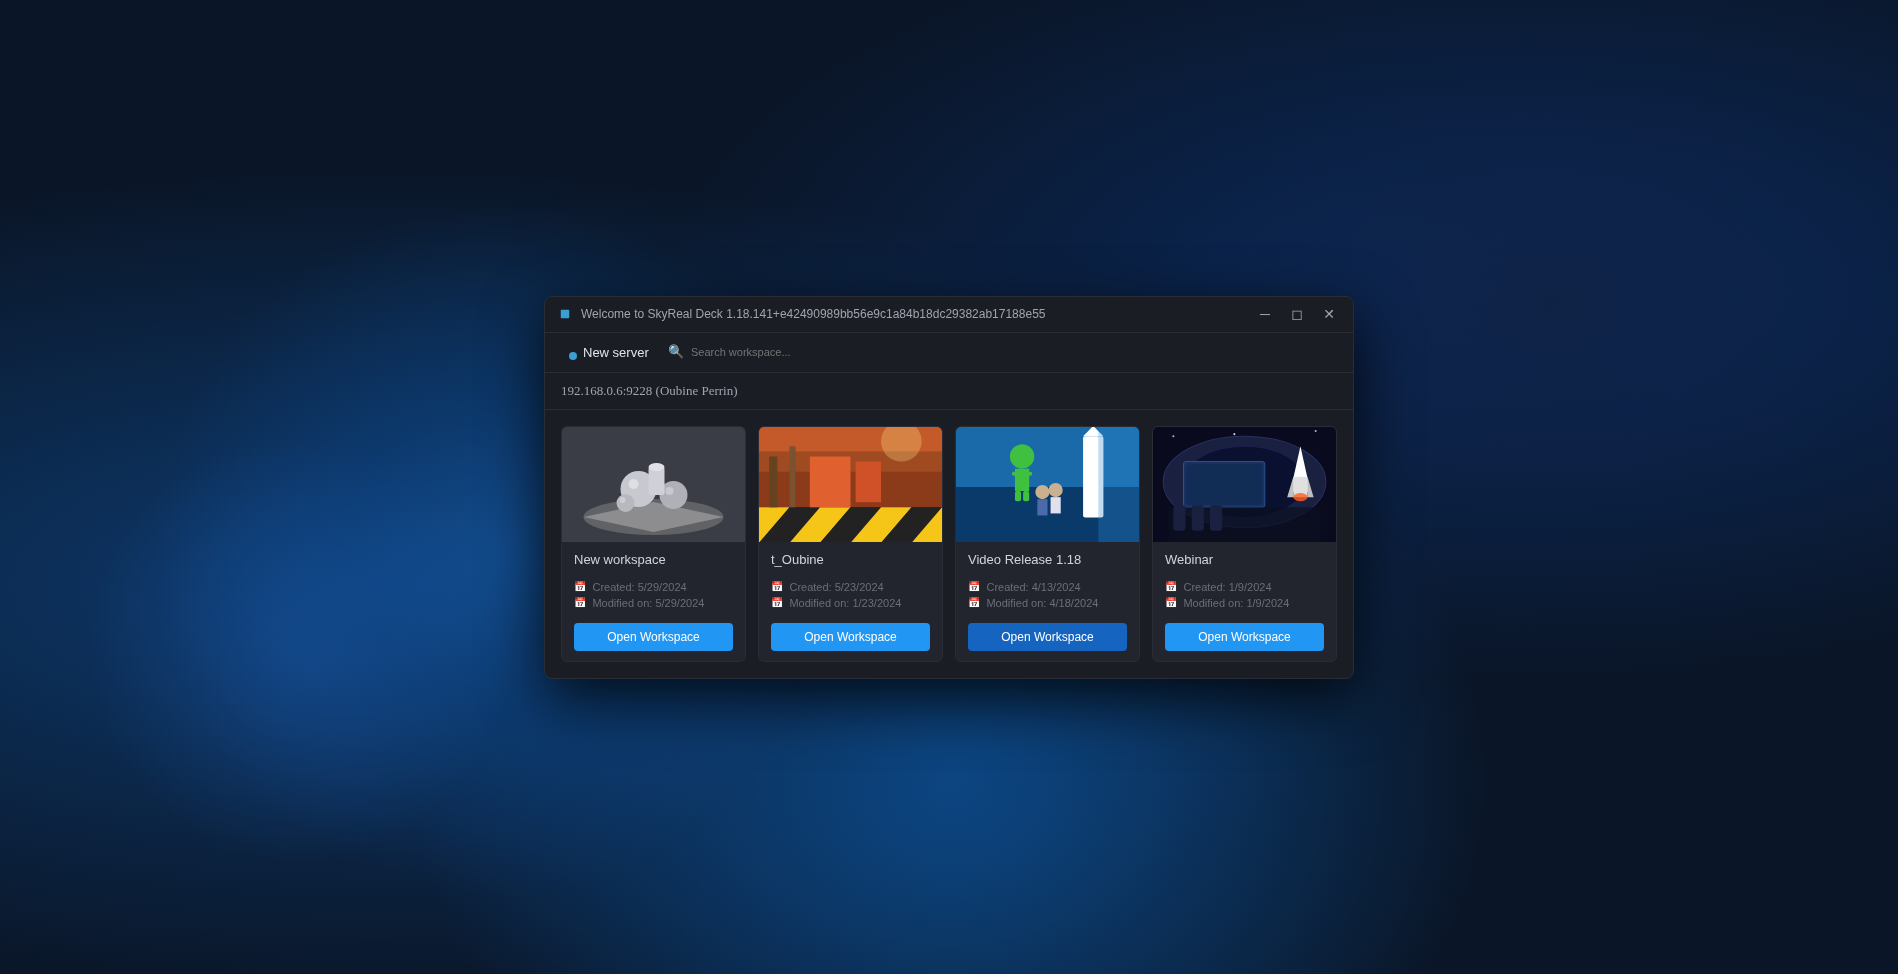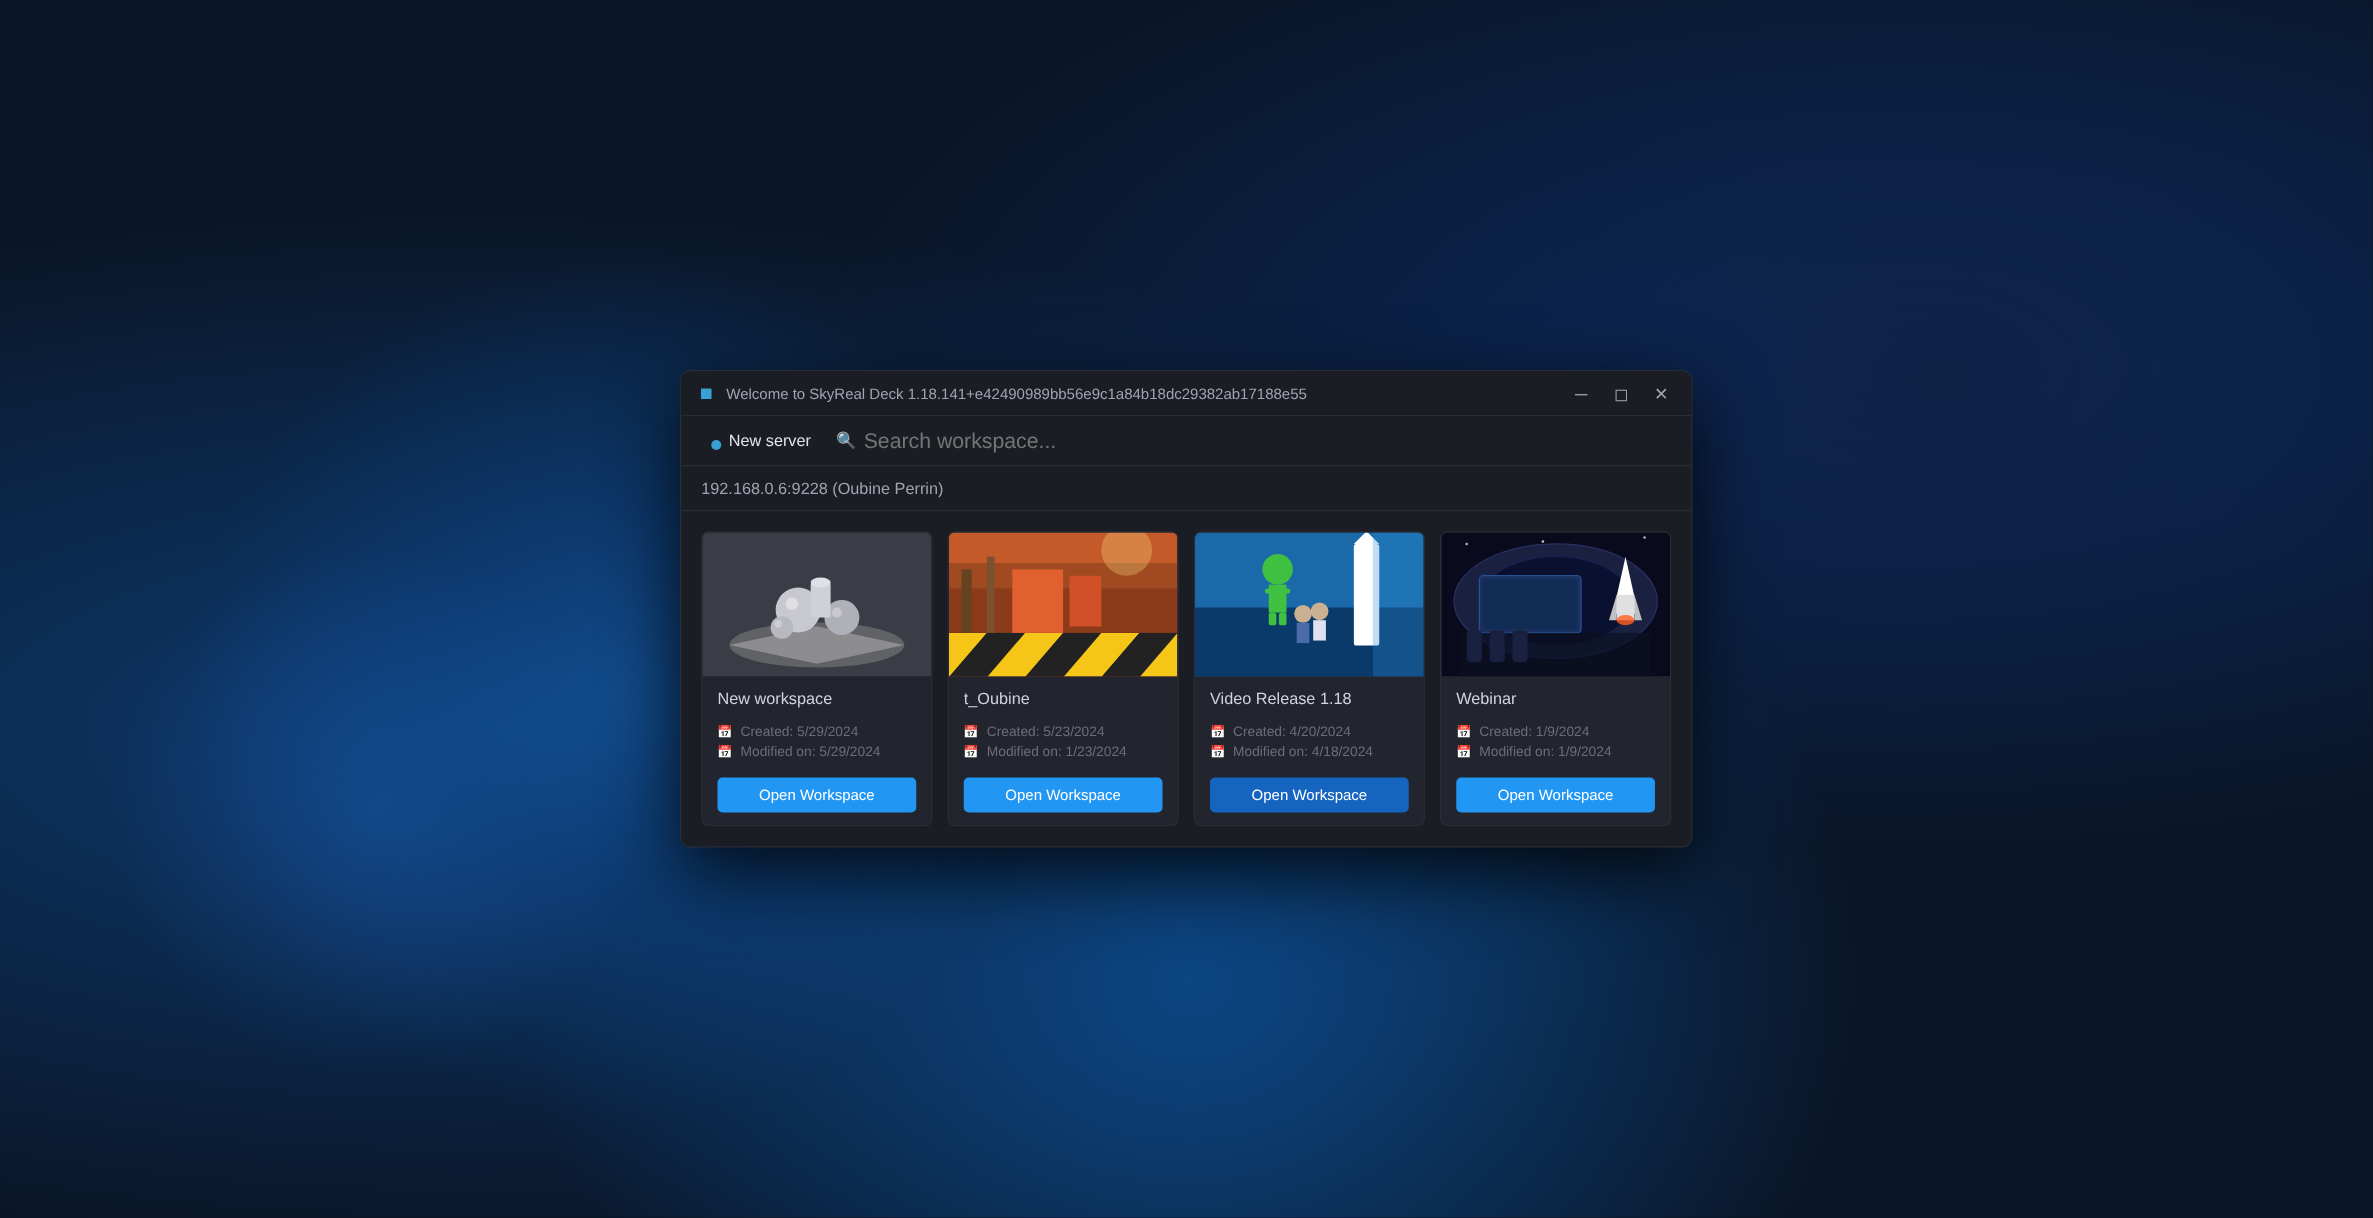--- a/index.html
+++ b/index.html
@@ -165,38 +165,38 @@
     .search-icon-wrap {
       color: #606470;
       font-size: 13px;
     }
 
     .search-input {
       background: transparent;
       border: none;
       outline: none;
       color: #14b8a6;
-      font-size: 17px;
+      font-size: 11px;
       font-family: 'Segoe UI', sans-serif;
       width: 100%;
     }
 
     
     .server-header {
       display: flex;
       align-items: center;
       justify-content: space-between;
       padding: 10px 16px;
       border-bottom: 1px solid #2a2d35;
     }
 
     .server-name {
       color: #a0a4b0;
       font-size: 13px;
-      font-family: Liberation Sans, sans-serif;
+      font-family: Liberation Serif, serif;
     }
 
     .server-actions {
       display: flex;
       align-items: center;
       gap: 16px;
     }
 
     .btn-action {
       display: flex;
@@ -469,21 +469,21 @@
             <rect x="93" y="70" width="10" height="16" fill="#e0e0f0"></rect>
 
             <rect x="140" y="0" width="40" height="115" fill="#2a8ad4" opacity="0.3"></rect>
           </svg>
         </div>
         <div class="workspace-info">
           <div class="workspace-title">Video Release 1.18</div>
           <div class="workspace-dates">
             <div class="date-row">
               <span class="calendar-icon">📅</span>
-              <span>Created: 4/20/2024</span>
+              <span>Created: 4/13/2024</span>
             </div>
             <div class="date-row">
               <span class="calendar-icon">📅</span>
               <span>Modified on: 4/18/2024</span>
             </div>
           </div>
           <button class="btn-open-workspace hovered">Open Workspace</button>
         </div>
       </div>
 

